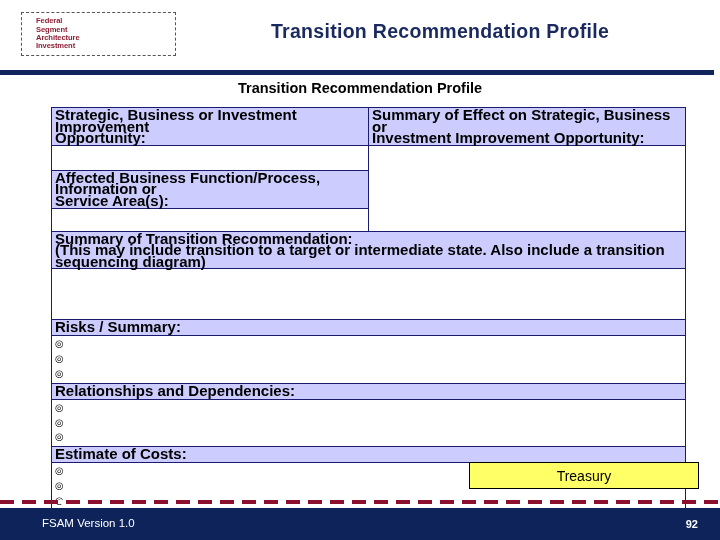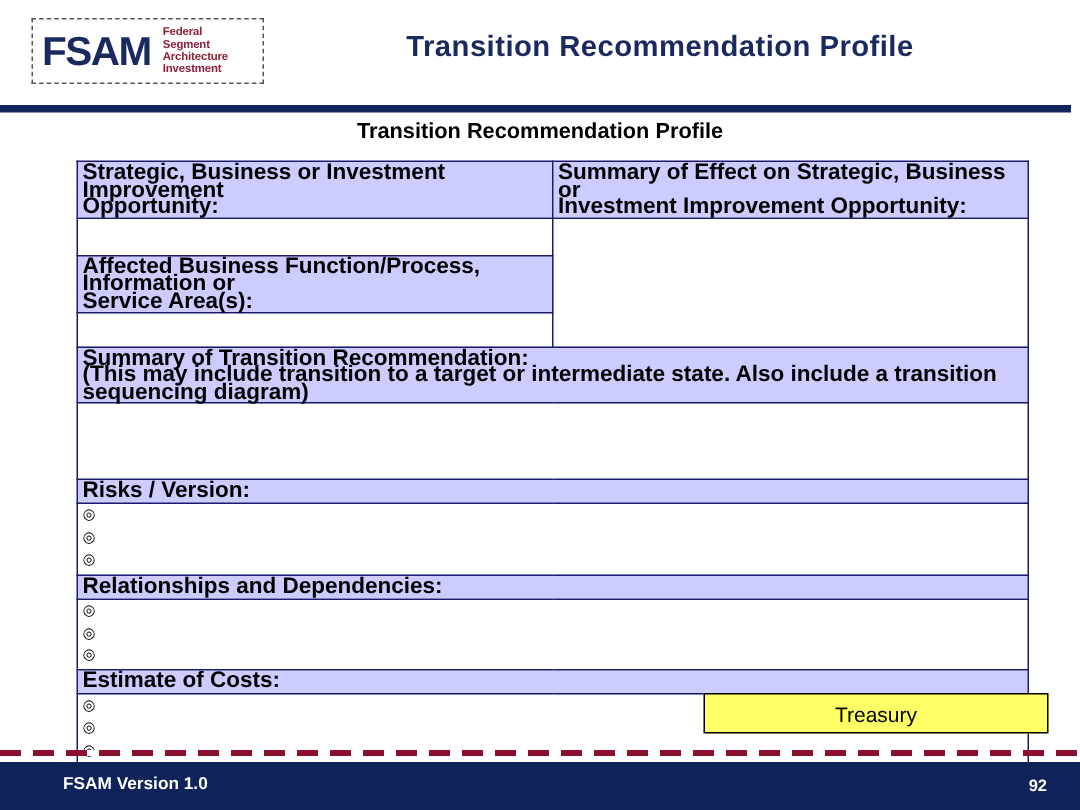--- a/index.html
+++ b/index.html
@@ -150,38 +150,37 @@
   #footer-bar {
     position: absolute;
     left: 0; top: 508px;
     width: 720px; height: 32px;
     background: #0d2359;
   }
   #footer-version {
     position: absolute;
     left: 42px; top: 517px;
     font-size: 11.5px;
-    font-weight: bold;
+    font-weight: normal;
     color: #ffffff;
   }
   #footer-page {
     position: absolute;
     right: 22px; top: 518px;
     font-size: 11px;
     font-weight: bold;
     color: #ffffff;
   }
 </style>
 </head>
 <body>
 
 <div id="slide-header">
 
   <div id="logo-box">
-    <span id="logo-fsam">FSAM</span>
     <span id="logo-tagline">
       <div>Federal</div>
       <div>Segment</div>
       <div>Architecture</div>
       <div>Investment</div>
     </span>
   </div>
 
   <div id="slide-title">Transition Recommendation Profile</div>
 </div>
@@ -230,21 +229,21 @@
         <div>(This may include transition to a target or intermediate state.  Also include a transition sequencing diagram)</div>
       </td>
     </tr>
 
     <tr>
       <td class="blank-cell" colspan="2" style="height:50px"></td>
     </tr>
 
     <tr>
       <td class="hdr-cell" colspan="2" style="height:13px">
-        <div>Risks / Version:</div>
+        <div>Risks / Summary:</div>
       </td>
     </tr>
     <tr>
       <td class="bullet-cell" colspan="2">
         <div class="bullet-row">
           <span class="bullet-glyph">◎</span><span></span>
         </div>
         <div class="bullet-row">
           <span class="bullet-glyph">◎</span><span></span>
         </div>

